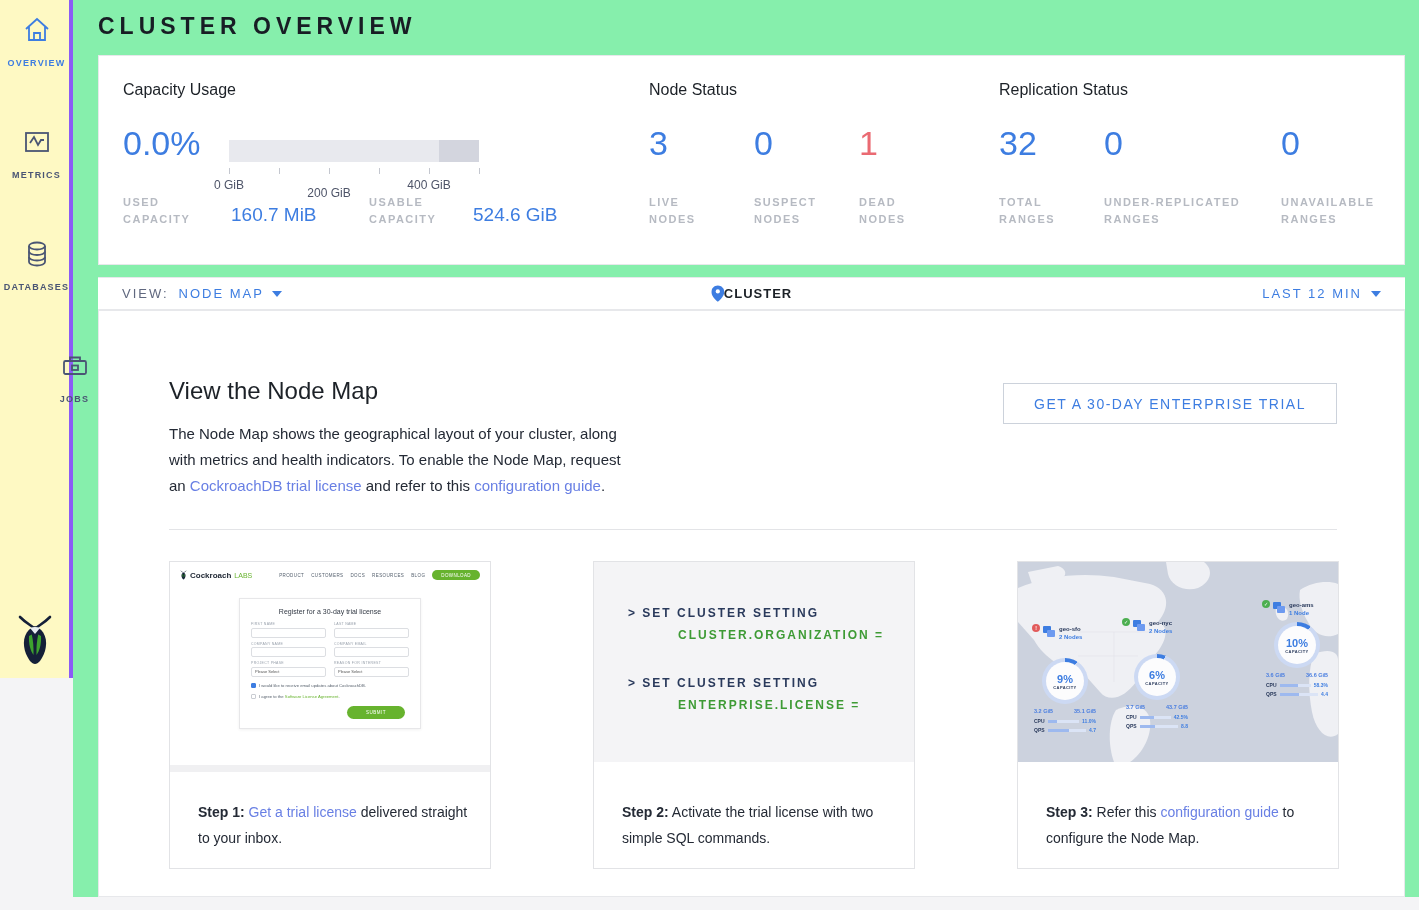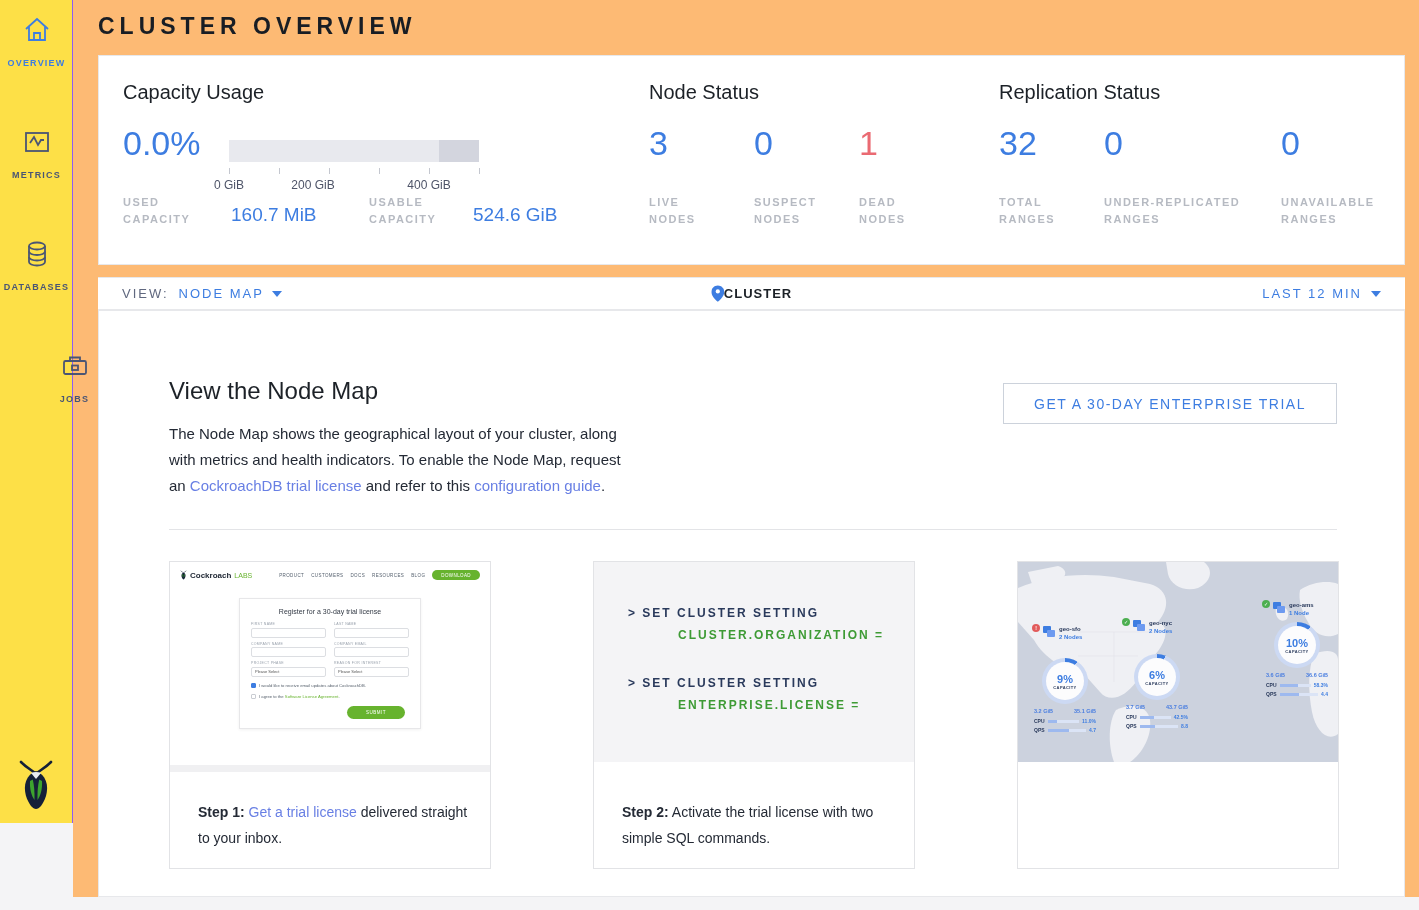--- a/index.html
+++ b/index.html
@@ -1,36 +1,36 @@
 <!DOCTYPE html>
 <html><head>
 <meta charset="utf-8">
 <style>
   * { margin:0; padding:0; box-sizing:border-box; }
   html,body { width:1419px; height:910px; overflow:hidden; }
   body { font-family:"Liberation Sans","DejaVu Sans",sans-serif; background:#f4f4f6; color:#1c2127; }
   .app { position:relative; width:1419px; height:910px; }
 
   
-  .sidebar { position:absolute; left:0; top:0; width:73px; height:823px; background:#fde047; border-right:1px solid #8b5cf6; z-index:5; }
+  .sidebar { position:absolute; left:0; top:0; width:73px; height:678px; background:#fef9c3; border-right:4px solid #8b5cf6; z-index:5; }
   .nav-item { width:73px; padding:14px 0 10px; text-align:center; cursor:pointer; }
   .nav-item .ico { display:block; margin:0 auto 6px; width:32px; height:32px; }
   .nav-item .ico svg { stroke:#4a5574; fill:none; stroke-width:1.8; }
   .nav-item .lbl { font-size:9px; font-weight:700; letter-spacing:1.2px; color:#4a5574; }
   .nav-item.active .ico svg { stroke:#3d7de1; }
   .nav-item.active .lbl { color:#3d7de1; }
   .side-logo { position:absolute; left:50%; transform:translateX(-50%); bottom:12px; width:38px; height:52px; }
 
   
-  .content { position:absolute; left:73px; top:0; right:0; bottom:0; background:#fdba74; }
+  .content { position:absolute; left:73px; top:0; right:0; bottom:0; background:#86efac; }
   .page-title { position:absolute; left:25px; top:13px; font-size:23px; font-weight:600; letter-spacing:5px; color:#181d24; }
 
   
   .summary { position:absolute; left:25px; right:14px; top:55px; height:210px; background:#fff; border:1px solid #e7e8eb; }
-  .sec-title { position:absolute; top:25px; font-size:20px; color:#1c2127; }
+  .sec-title { position:absolute; top:25px; font-size:16px; color:#1c2127; }
   .big-num { position:absolute; top:68px; font-size:34px; color:#3d7de1; }
   .big-num.red { color:#ea6a72; }
   .stat-lbl { position:absolute; top:138px; font-size:11px; font-weight:700; letter-spacing:1.5px; line-height:17px; color:#b6bac2; white-space:pre-line; }
   .stat-val { position:absolute; top:148px; font-size:19px; color:#3d7de1; }
   .gauge { position:absolute; left:130px; top:84px; width:250px; height:22px; background:#e8e9ee; }
   .gauge .dark { position:absolute; right:0; top:0; width:16%; height:100%; background:#d3d5de; }
   .tick { position:absolute; top:112px; width:1px; height:6px; background:#c4c7cf; }
   .tick-lbl { position:absolute; top:122px; width:60px; margin-left:-30px; text-align:center; font-size:12px; color:#4e5468; }
 
   
@@ -171,21 +171,21 @@
       <div class="gauge">
           <div class="dark"></div>
         </div>
       <div class="tick" style="left:130px;"></div>
       <div class="tick" style="left:180px;"></div>
       <div class="tick" style="left:230px;"></div>
       <div class="tick" style="left:280px;"></div>
       <div class="tick" style="left:330px;"></div>
       <div class="tick" style="left:380px;"></div>
       <div class="tick-lbl" style="left:130px;">0 GiB</div>
-      <div class="tick-lbl" style="left:214px;">200 GiB</div>
+      <div class="tick-lbl" style="left:230px;margin-top:8px;">200 GiB</div>
       <div class="tick-lbl" style="left:330px;">400 GiB</div>
       <div class="stat-lbl" style="left:24px;">USED
 CAPACITY</div>
       <div class="stat-val" style="left:132px;">160.7 MiB</div>
       <div class="stat-lbl" style="left:270px;">USABLE
 CAPACITY</div>
       <div class="stat-val" style="left:374px;">524.6 GiB</div>
 
       <div class="sec-title" style="left:550px;">Node Status</div>
       <div class="big-num" style="left:550px;">3</div>
@@ -438,20 +438,23 @@
               <div class="row">
                   <span>QPS</span>
                   <span class="bar">
                     <i style="width:50%"></i>
                   </span>
                   <span class="mv">4.4</span>
                 </div>
             </div>
           </div>
 
+          <div class="card-caption">
+            <b>Step 3:</b><span> Refer this </span><a class="link">configuration guide</a><span> to configure the Node Map.</span>
+          </div>
         </div>
 
       </div>
     </div>
 
     <div class="bottom-strip"></div>
   </div>
 </div>
 
 </body></html>

